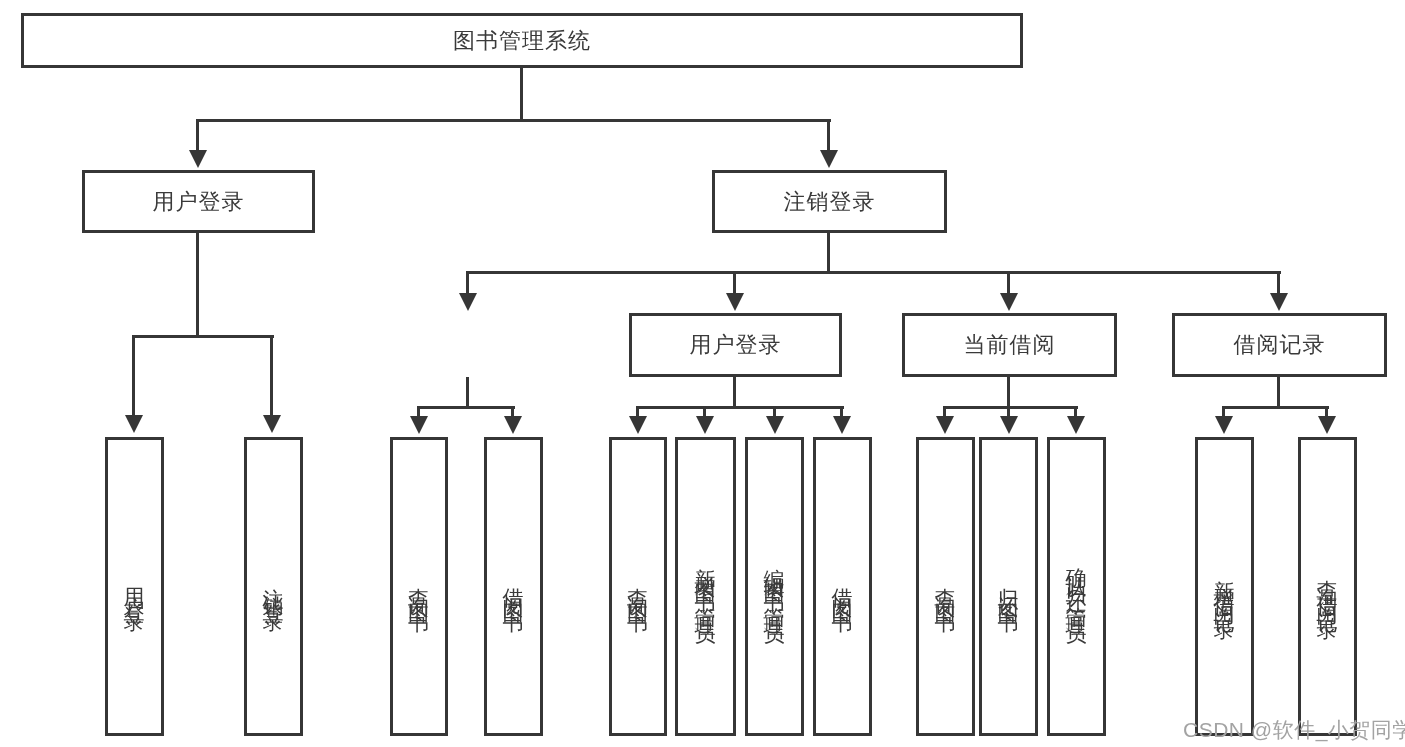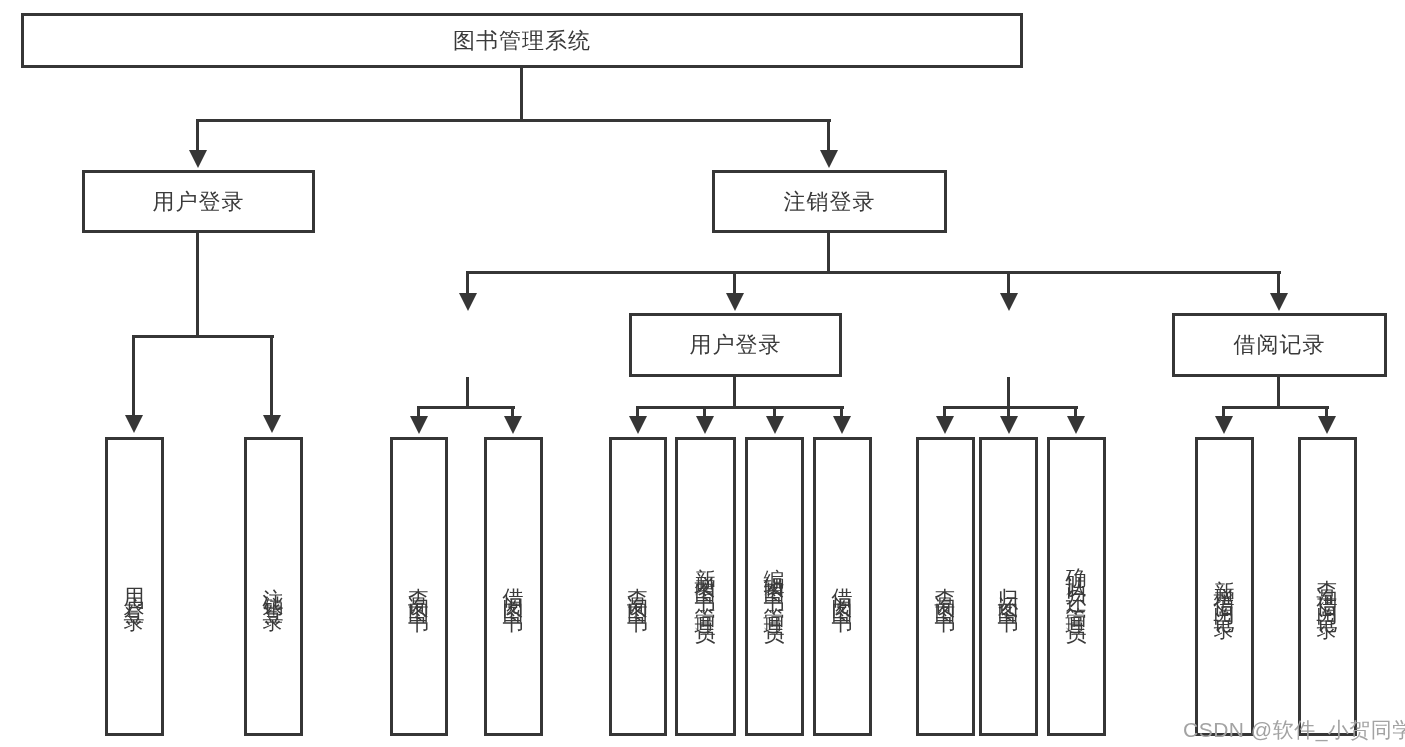--- a/index.html
+++ b/index.html
@@ -39,20 +39,23 @@
 
   <div class="bx" style="left:82px;top:170px;width:233px;height:63px;">
     <span>用户登录</span>
   </div>
   <div class="bx" style="left:712px;top:170px;width:235px;height:63px;">
     <span>注销登录</span>
   </div>
 
   <div class="bx" style="left:629px;top:313px;width:213px;height:64px;">
     <span>用户登录</span>
+  </div>
+  <div class="bx" style="left:902px;top:313px;width:215px;height:64px;">
+    <span>当前借阅</span>
   </div>
   <div class="bx" style="left:1172px;top:313px;width:215px;height:64px;">
     <span>借阅记录</span>
   </div>
 
   <div class="bx leaf" style="left:105px;top:437px;width:59px;height:299px;">
     <span>用户登录</span>
   </div>
   <div class="bx leaf" style="left:244px;top:437px;width:59px;height:299px;">
     <span>注销登录</span>

